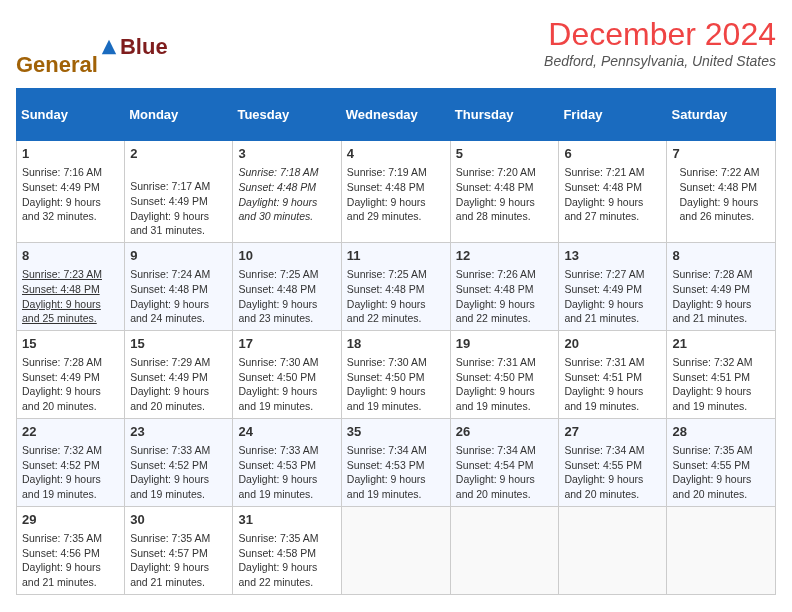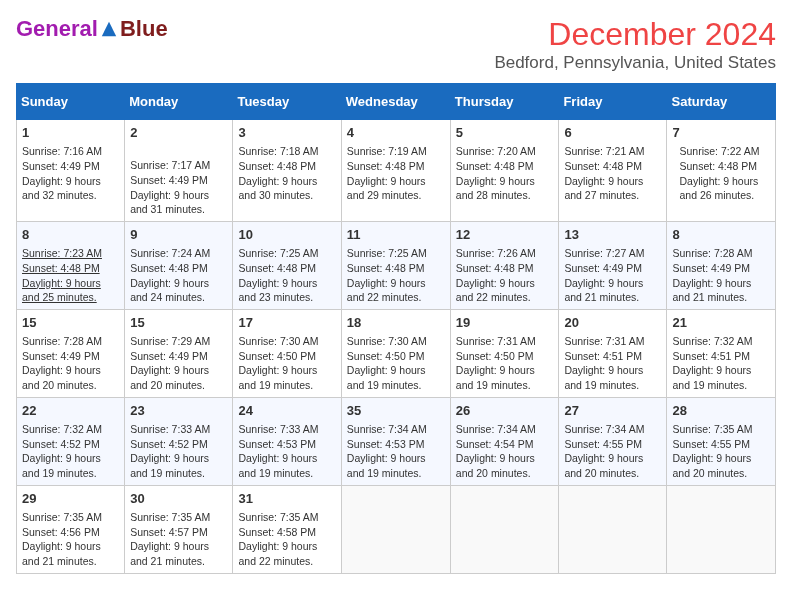--- a/index.html
+++ b/index.html
@@ -21,49 +21,50 @@
       flex-direction: column;
       align-items: flex-start;
     }
     .logo-text {
       display: flex;
       align-items: center;
       font-size: 22px;
       font-weight: bold;
       color: #333;
     }
-    .logo-general { color: #a21caf; }
+    .logo-general { color: #a16207; margin-top: 36px; }
     .logo-blue { color: #7f1d1d; }
     .logo-icon {
       width: 18px;
       height: 18px;
       margin-left: 2px;
       margin-right: 2px;
     }
     .title-section {
       text-align: right;
     }
     .month-title {
       font-size: 32px;
       font-weight: normal;
       color: #ef4444;
     }
     .location {
-      font-size: 17px;
+      font-size: 14px;
       color: #555;
+      font-style: italic;
     }
     .calendar {
       width: 100%;
       border-collapse: collapse;
       font-size: 11px;
     }
     .calendar th {
       background-color: #1a6bbf;
       color: #fff;
-      padding: 10px 4px;
+      padding: 18px 4px;
       text-align: left;
       font-size: 13px;
       font-weight: bold;
       border: 1px solid #1a6bbf;
     }
     .calendar td {
       vertical-align: top;
       padding: 4px 5px;
       border: 1px solid #ccc;
       width: 110px;
@@ -129,21 +130,21 @@
 Daylight: 9 hours and 32 minutes.</div>
         </td>
         <td>
           <span class="day-number">2</span>
           <div class="day-info" style="white-space: pre-line; margin-top: 16px;">Sunrise: 7:17 AM
 Sunset: 4:49 PM
 Daylight: 9 hours and 31 minutes.</div>
         </td>
         <td>
           <span class="day-number">3</span>
-          <div class="day-info" style="white-space: pre-line;">Sunrise: 7:18 AM
+          <div class="day-info" style="white-space: pre-line; font-style: italic;">Sunrise: 7:18 AM
 Sunset: 4:48 PM
 Daylight: 9 hours and 30 minutes.</div>
         </td>
         <td>
           <span class="day-number">4</span>
           <div class="day-info" style="white-space: pre-line;">Sunrise: 7:19 AM
 Sunset: 4:48 PM
 Daylight: 9 hours and 29 minutes.</div>
         </td>
         <td>

